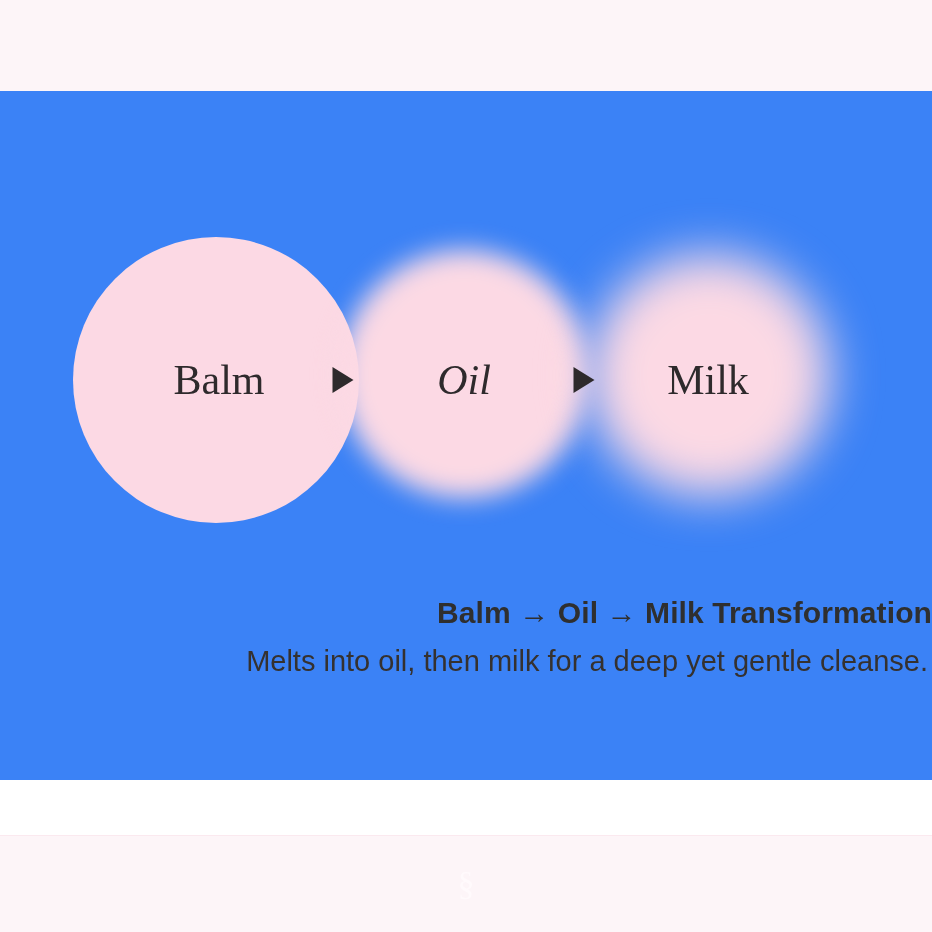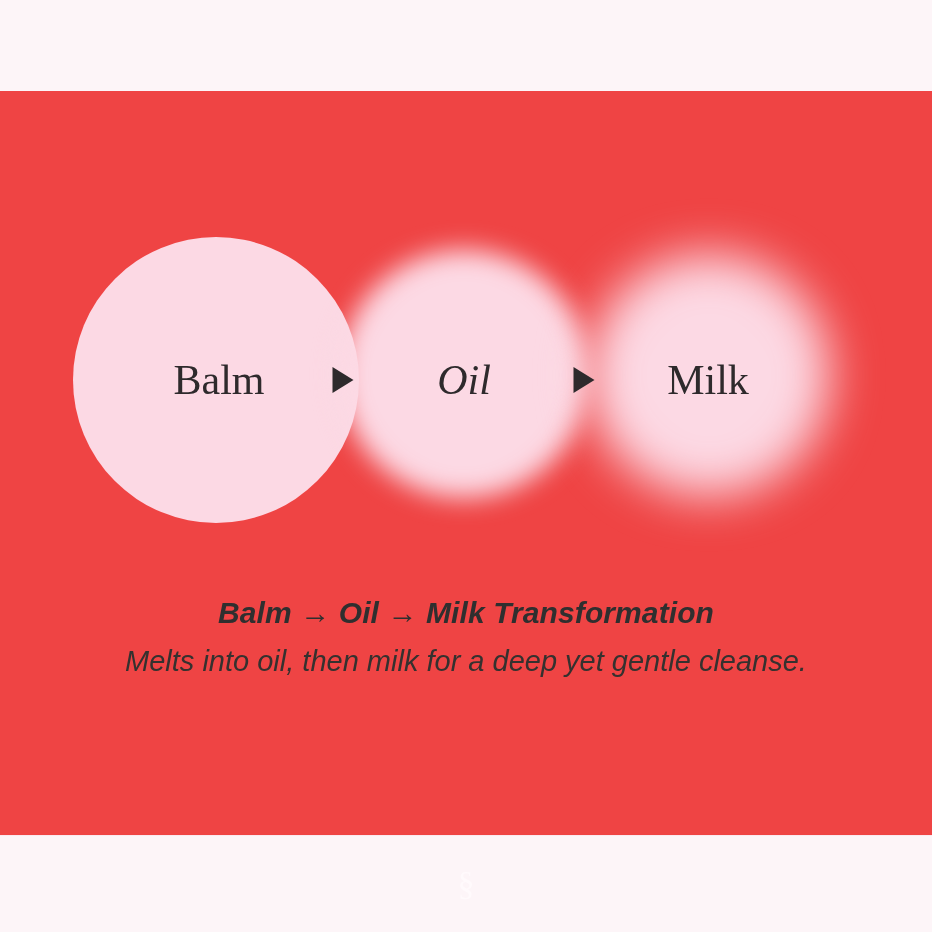--- a/index.html
+++ b/index.html
@@ -9,22 +9,22 @@
   body {
     width: 932px;
     height: 932px;
     background: #ffffff;
     font-family: "Liberation Sans", sans-serif;
     overflow: hidden;
   }
   .page {
     position: relative;
     width: 932px;
-    height: 932px;
-    background: #ef4444;
+    height: 780px;
+    background: #3b82f6;
     display: flex;
     flex-direction: column;
   }
 
   
   .band-top {
     position: absolute;
     left: 0;
     top: 0;
     width: 932px;
@@ -124,22 +124,21 @@
   }
   .arrow-1 { left: 343px; top: 170px; }
   .arrow-2 { left: 584px; top: 170px; }
 
   
   .caption {
     position: absolute;
     left: 0;
     top: 596px;
     width: 932px;
-    text-align: center;
-    font-style: italic;
+    text-align: right;
   }
   .caption-title {
     font-family: "Liberation Sans", sans-serif;
     font-size: 30px;
     font-weight: 700;
     color: #2f2f2f;
     letter-spacing: 0.1px;
     margin: 0 0 14px 0;
     line-height: 1.15;
   }

